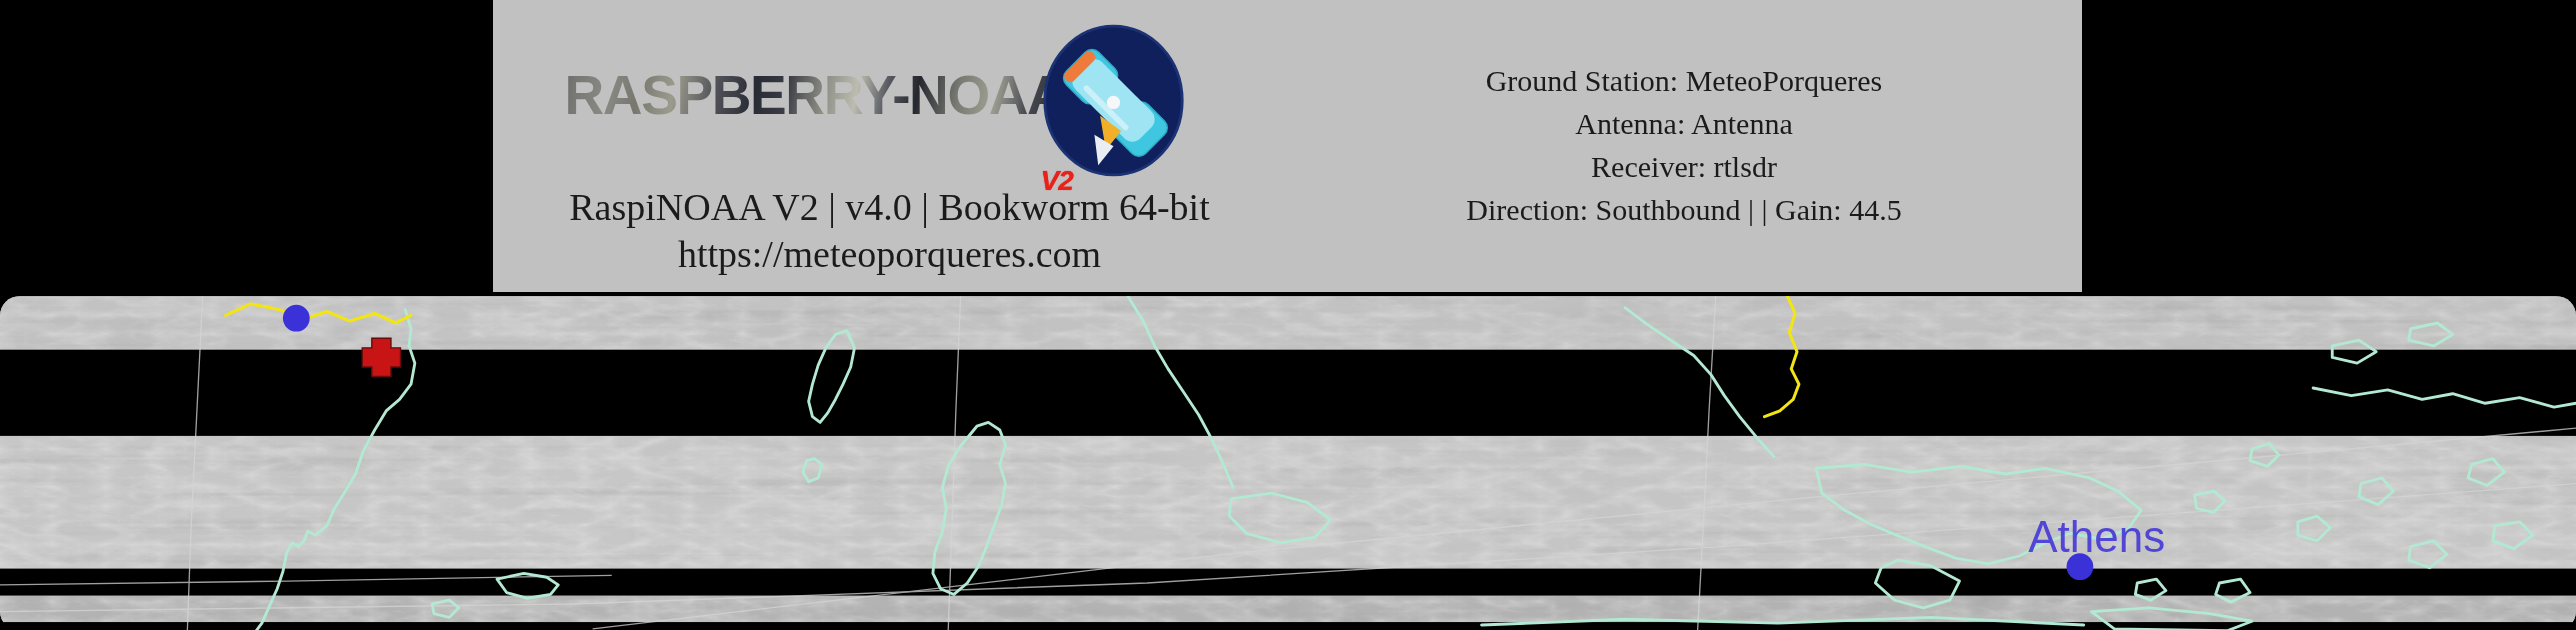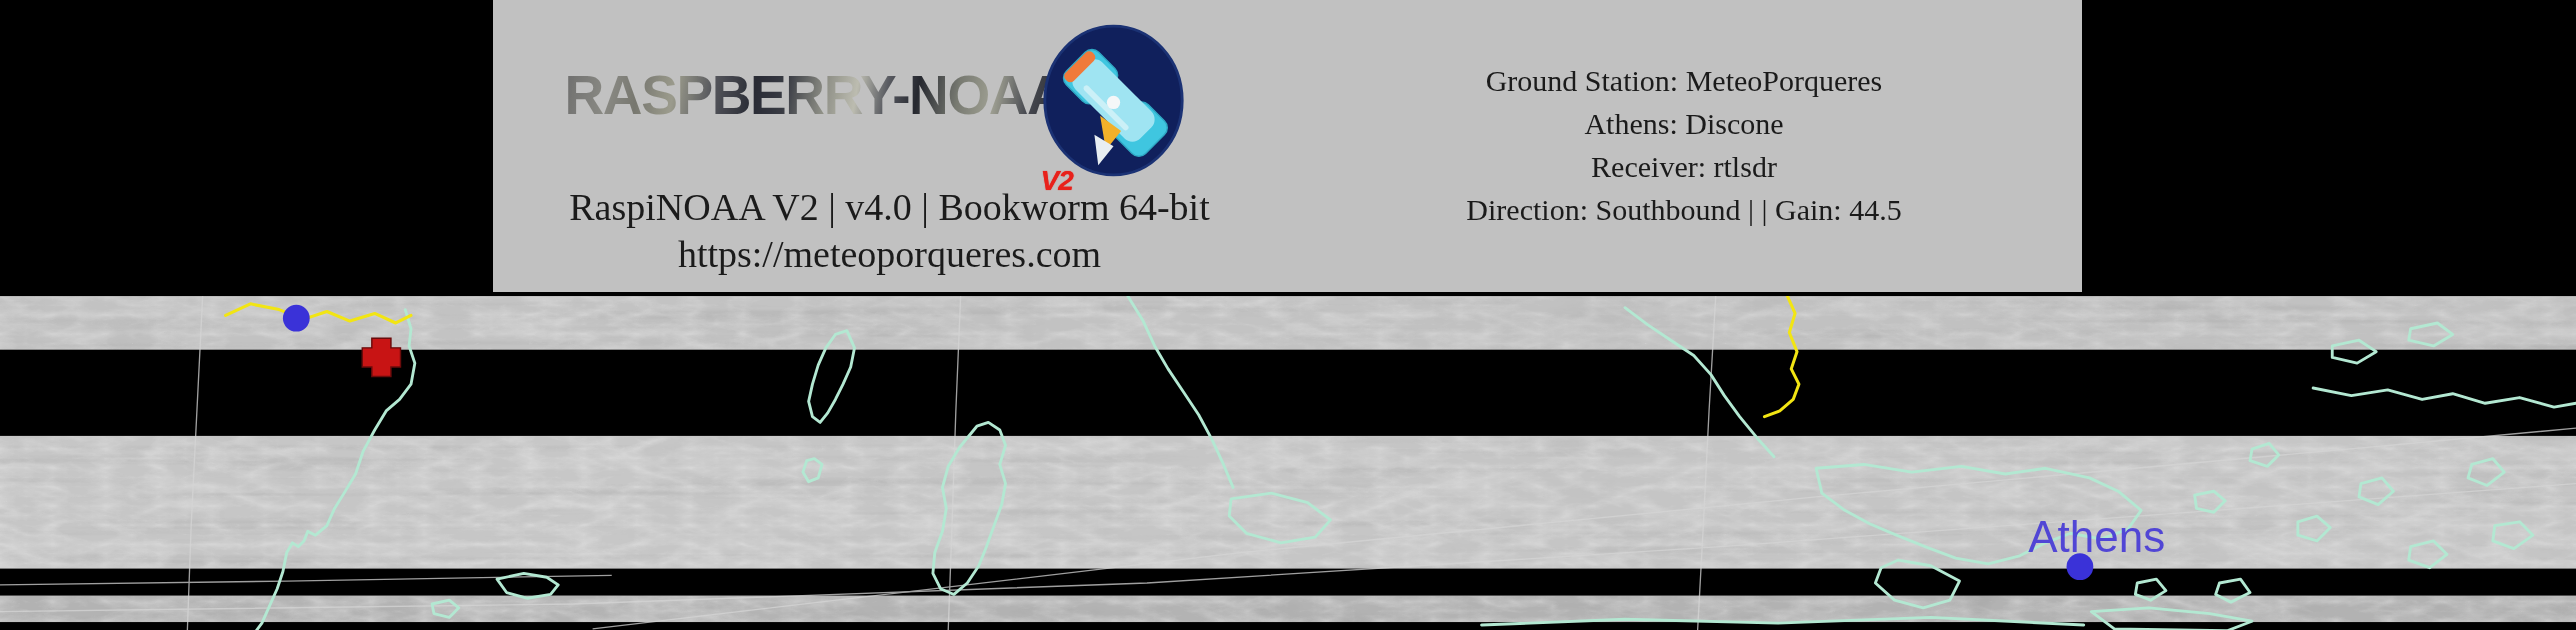--- a/index.html
+++ b/index.html
@@ -156,20 +156,21 @@
 
   
   #pass-image {
     position: absolute;
     left: 0px;
     top: 296px;
     width: 2576px;
     height: 335px;
     background: #000000;
     overflow: hidden;
+    border-radius: 20px;
   }
   #pass-svg { display: block; }
 
   .noselect { user-select: none; }
 </style>
 </head>
 <body>
 
 <div id="canvas">
 
@@ -217,21 +218,21 @@
 
       <div id="brand-lines">
         <div class="brand-line">RaspiNOAA V2 | v4.0 | Bookworm 64-bit</div>
         <div class="brand-line">https://meteoporqueres.com</div>
       </div>
 
     </div>
 
     <div id="meta-block">
       <div class="meta-line">Ground Station: MeteoPorqueres</div>
-      <div class="meta-line">Athens: Discone</div>
+      <div class="meta-line">Antenna: Antenna</div>
       <div class="meta-line">Receiver: rtlsdr</div>
       <div class="meta-line">Direction: Southbound | | Gain: 44.5</div>
     </div>
 
   </div>
 
   <div id="pass-image">
     <svg id="pass-svg" width="2576" height="335" viewBox="0 0 2695 350" xmlns="http://www.w3.org/2000/svg">
       <defs>
 

